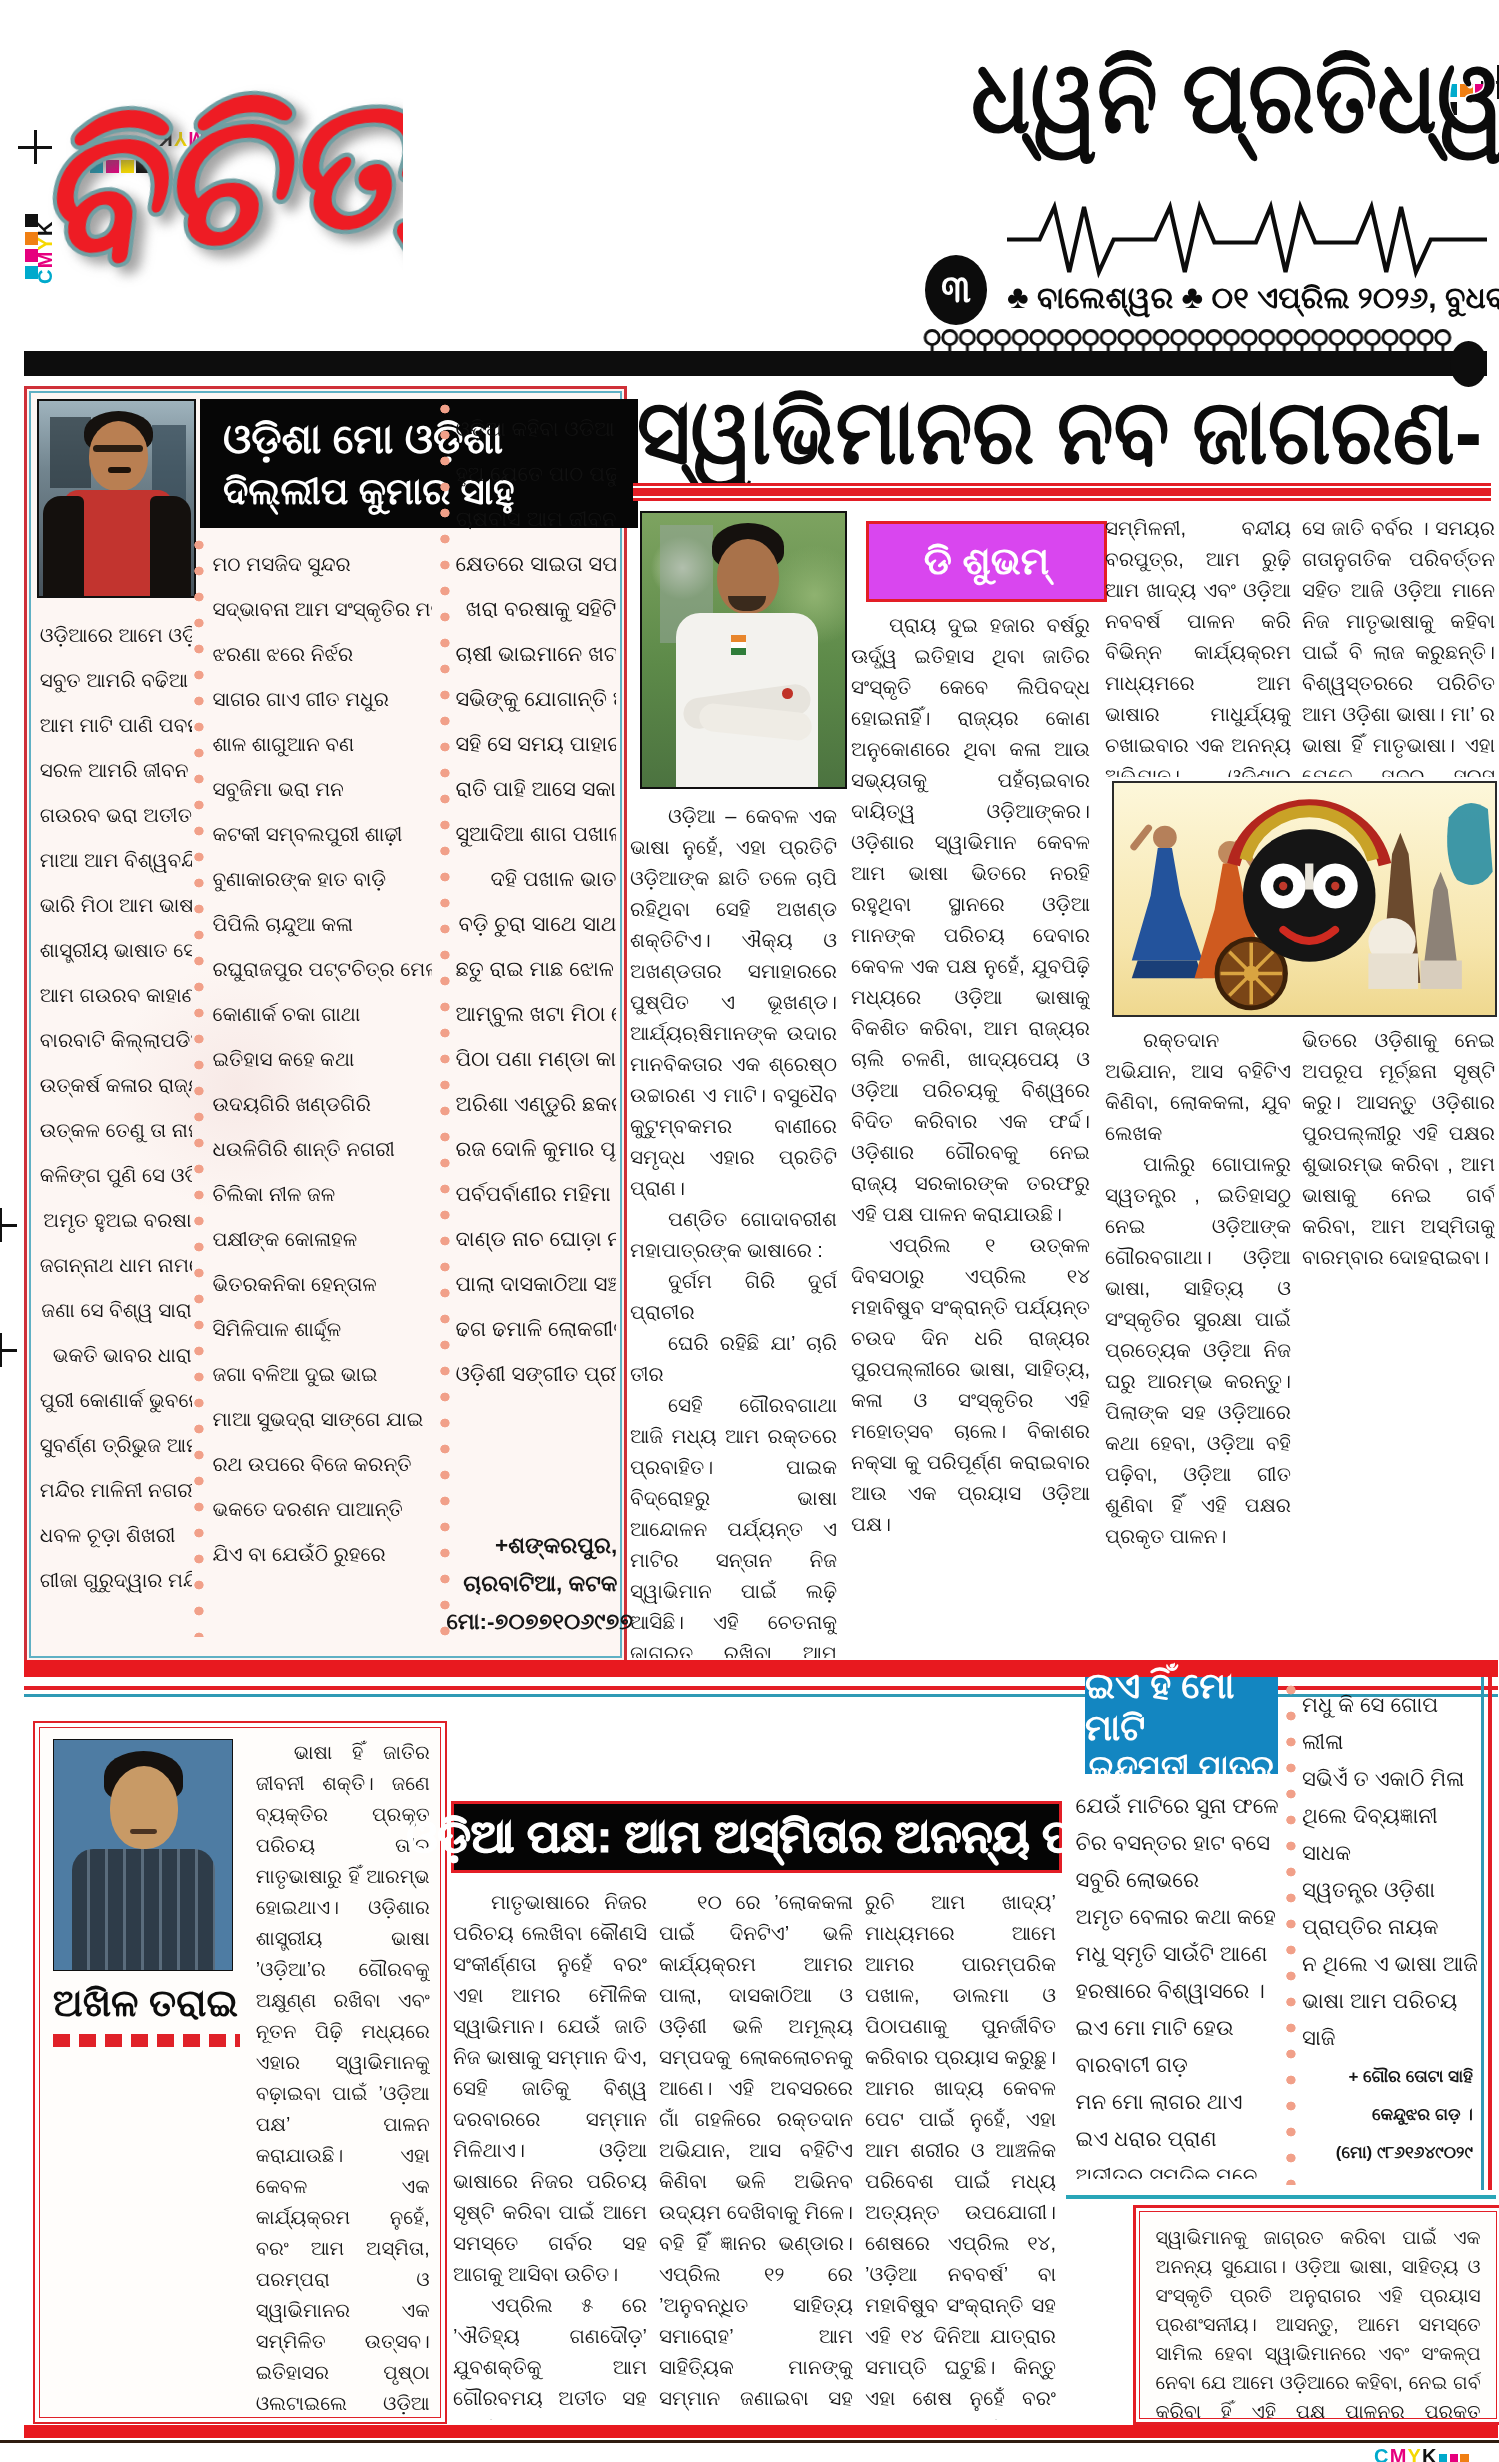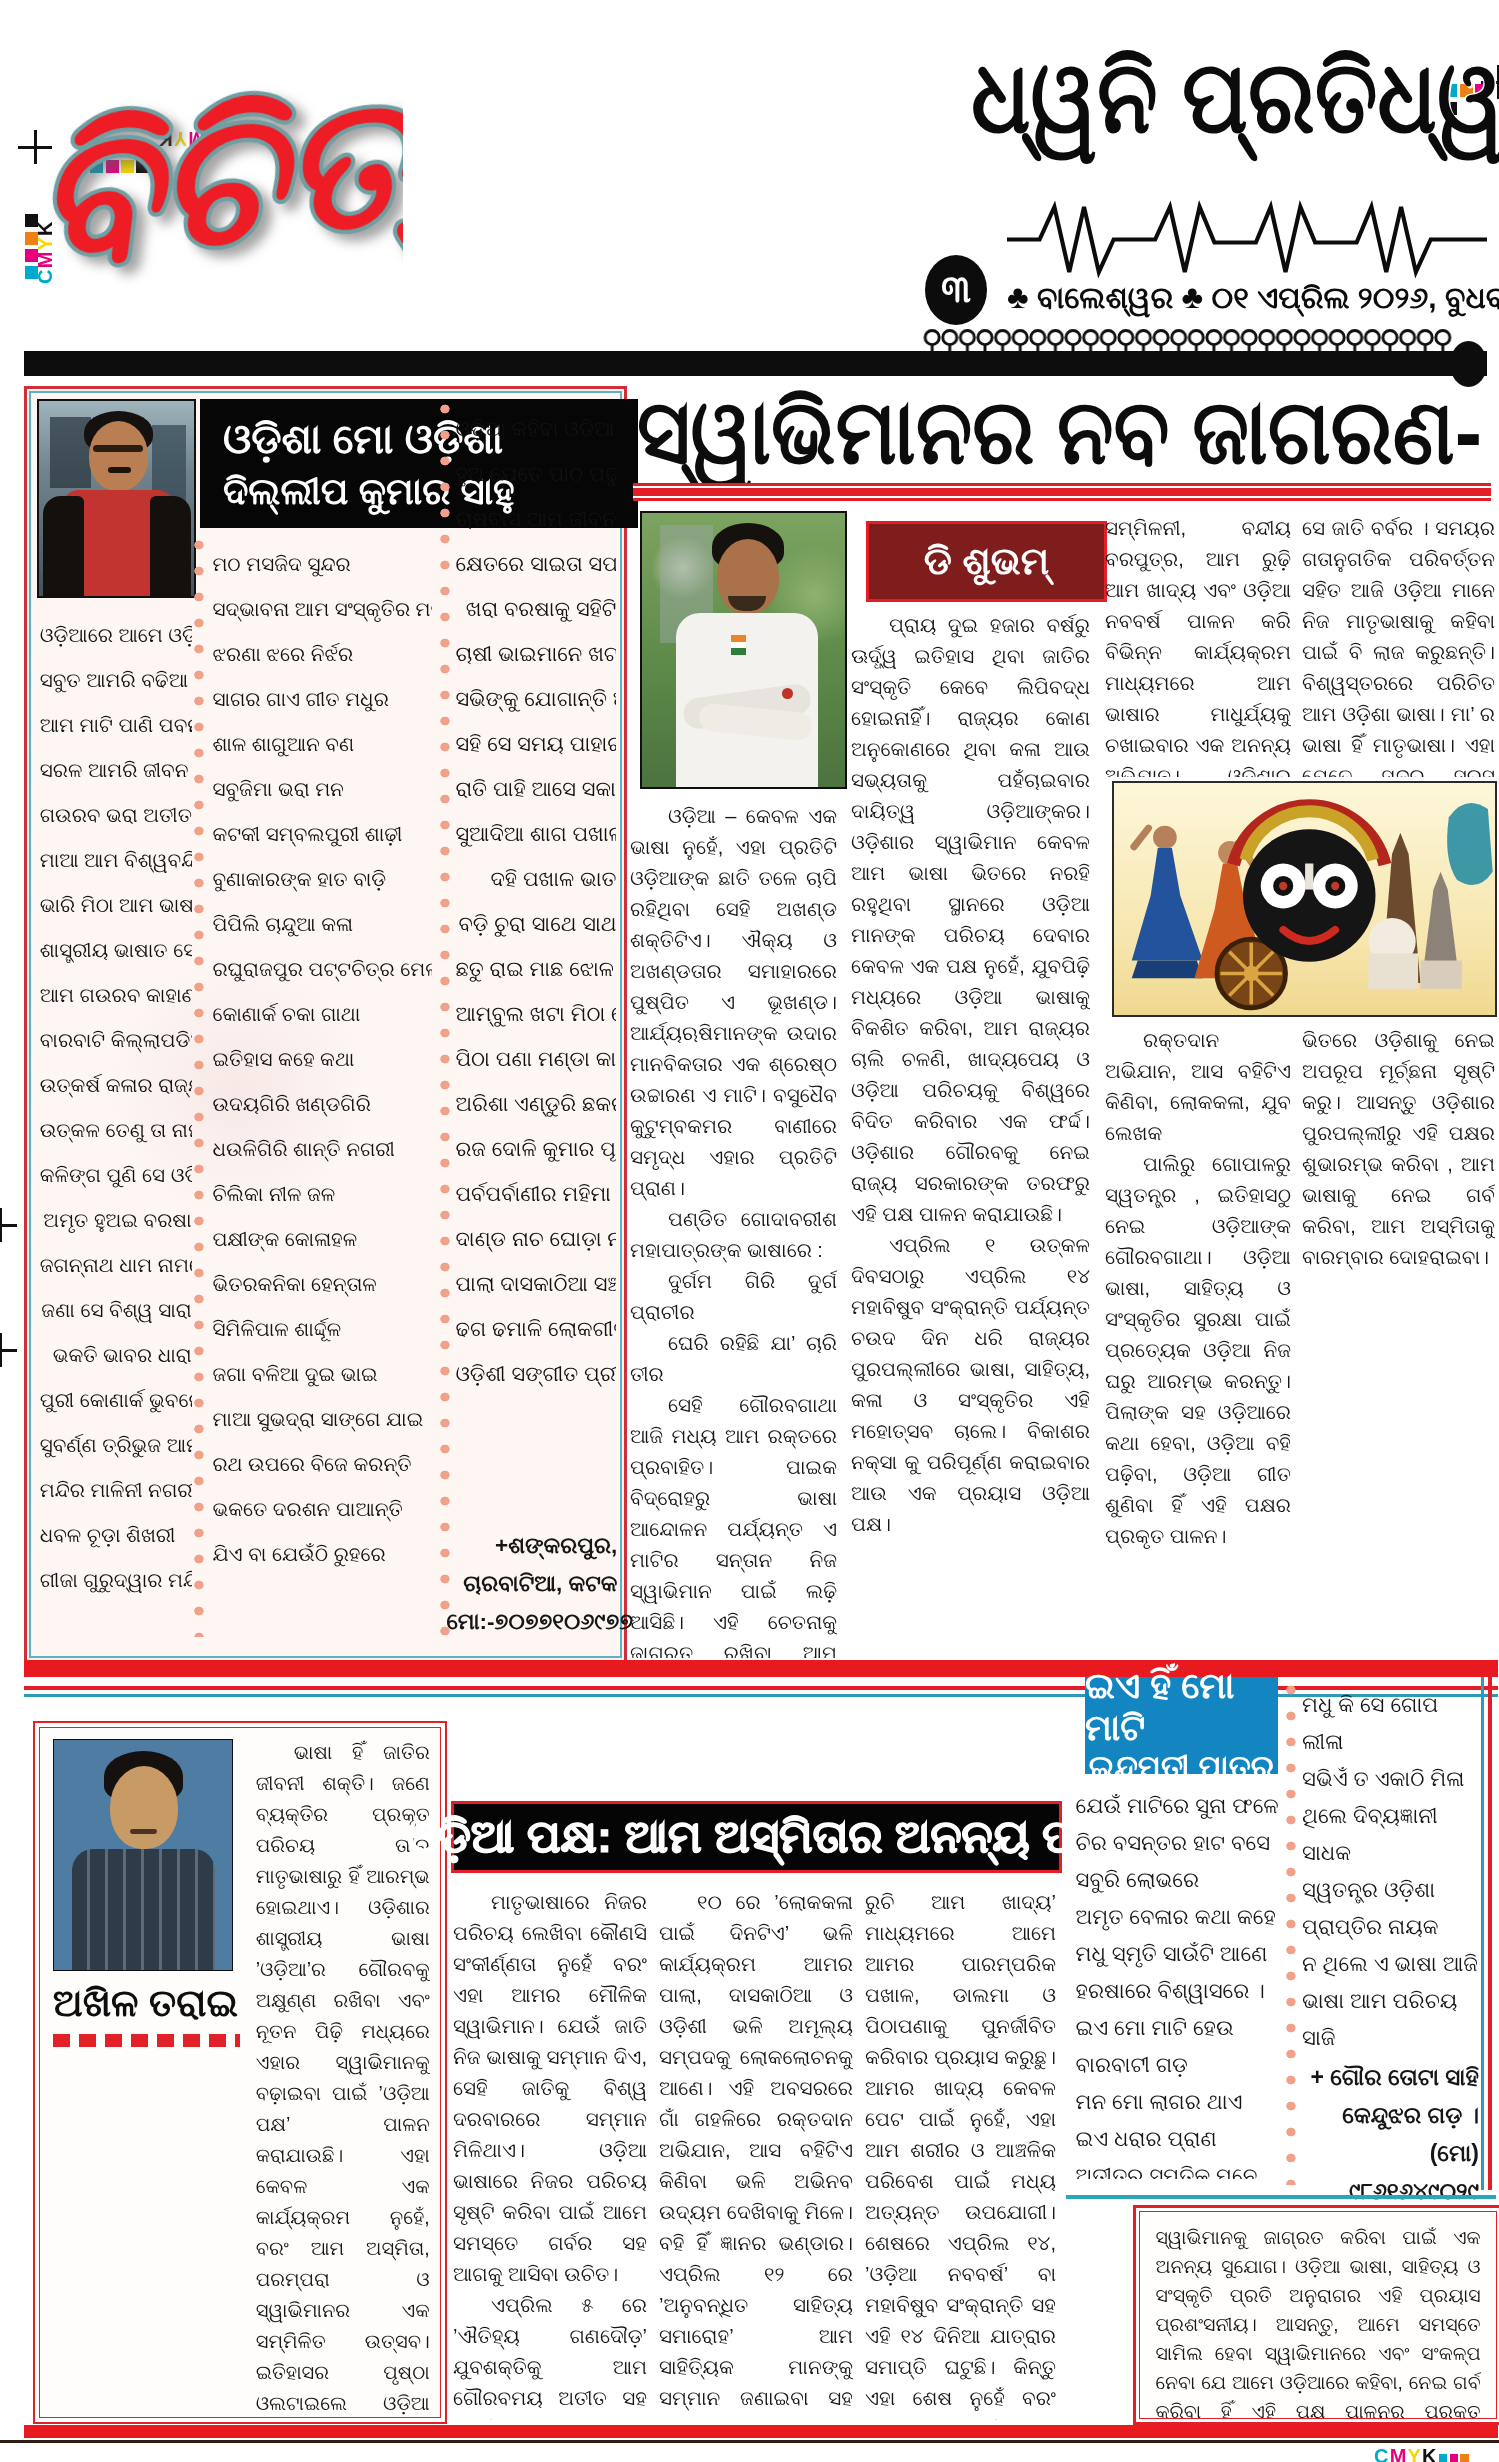--- a/index.html
+++ b/index.html
@@ -44,21 +44,21 @@
   .poemlines .line{white-space:nowrap;}
   .poemlines .r{text-align:right;}
   .poem-sig{font-size:22.5px;font-weight:bold;line-height:38px;text-align:right;}
   .poem-sig-phone{text-align:center;}
   
   .photo{overflow:hidden;border:2.4px solid #101010;}
   .ph-head{position:absolute;border-radius:50% 50% 46% 46%;}
   .ph-hair{position:absolute;border-radius:50% 50% 40% 40%;background:#15110e;}
   
   .headline-main{font-size:82px;font-weight:900;color:#0c0c0c;white-space:nowrap;transform:scaleY(1.1);}
-  .bylinebox{background:#7f1d1d;border:3.6px solid #e31e26;color:#fff;display:flex;
+  .bylinebox{background:#d946ef;border:3.6px solid #e31e26;color:#fff;display:flex;
              align-items:center;justify-content:center;font-size:38px;font-weight:bold;}
   .coltext{font-size:20px;line-height:31px;text-align:justify;overflow:hidden;}
   .coltext .para{margin:0 0 0 0;text-indent:38px;}
   .coltext .para.noind{text-indent:0;}
   .sigblock{font-size:20px;line-height:32px;font-weight:bold;text-align:right;}
   .banner{background:#050505;border:3px solid #e31e26;display:flex;align-items:center;justify-content:center;}
   .banner span{font-size:45px;font-weight:900;color:#fff;-webkit-text-stroke:1.2px #fff;white-space:nowrap;}
   .box-dblred{border:2.4px solid #e02128;}
   .box-dblred .inner2{position:absolute;inset:3.6px;border:1.8px solid #e02128;background:#fffdfb;}
   .author-name{font-size:38px;font-weight:900;color:#0d0d0d;}
@@ -402,21 +402,21 @@
         <div class="line">ଅତୀତର ସ୍ମୃତିକୁ ମନେ ପକାଇ</div>
       </div>
     <div class="abs rp-lines" style="left:236px;top:15.4px;width:178px;height:367px;overflow:hidden;">
         <div class="line">ମଧୁ କି ସେ ଗୋପ ଲୀଳା</div>
         <div class="line">ସଭିଏଁ ତ ଏକାଠି ମିଳା</div>
         <div class="line">ଥିଲେ ଦିବ୍ୟଜ୍ଞାନୀ ସାଧକ</div>
         <div class="line">ସ୍ୱତନ୍ତ୍ର ଓଡ଼ିଶା ପ୍ରାପ୍ତିର ନାୟକ</div>
         <div class="line">ନ ଥିଲେ ଏ ଭାଷା ଆଜି</div>
         <div class="line">ଭାଷା ଆମ ପରିଚୟ ସାଜି</div>
       </div>
-    <div class="abs poem-sig" style="left:236px;top:386px;width:177px;font-size:23px;">
+    <div class="abs poem-sig" style="left:230px;top:386px;width:177px;font-size:17px;">
         <div class="sigline">+ ଗୌର ତୋଟା ସାହି</div>
         <div class="sigline">କେନ୍ଦୁଝର ଗଡ଼ ।</div>
         <div class="sigline">(ମୋ) ୯୮୬୧୬୪୯୦୨୯</div>
       </div>
   </div>
   <div class="abs teal-line" style="left:1066px;top:2195px;width:430px;height:4.1px;"></div>
 
   <div class="abs redbox" style="left:1133px;top:2205px;width:364px;height:214px;">
     <div class="inner2" style="overflow:hidden;">
       <div class="coltext" style="font-size:19px;line-height:29px;">

